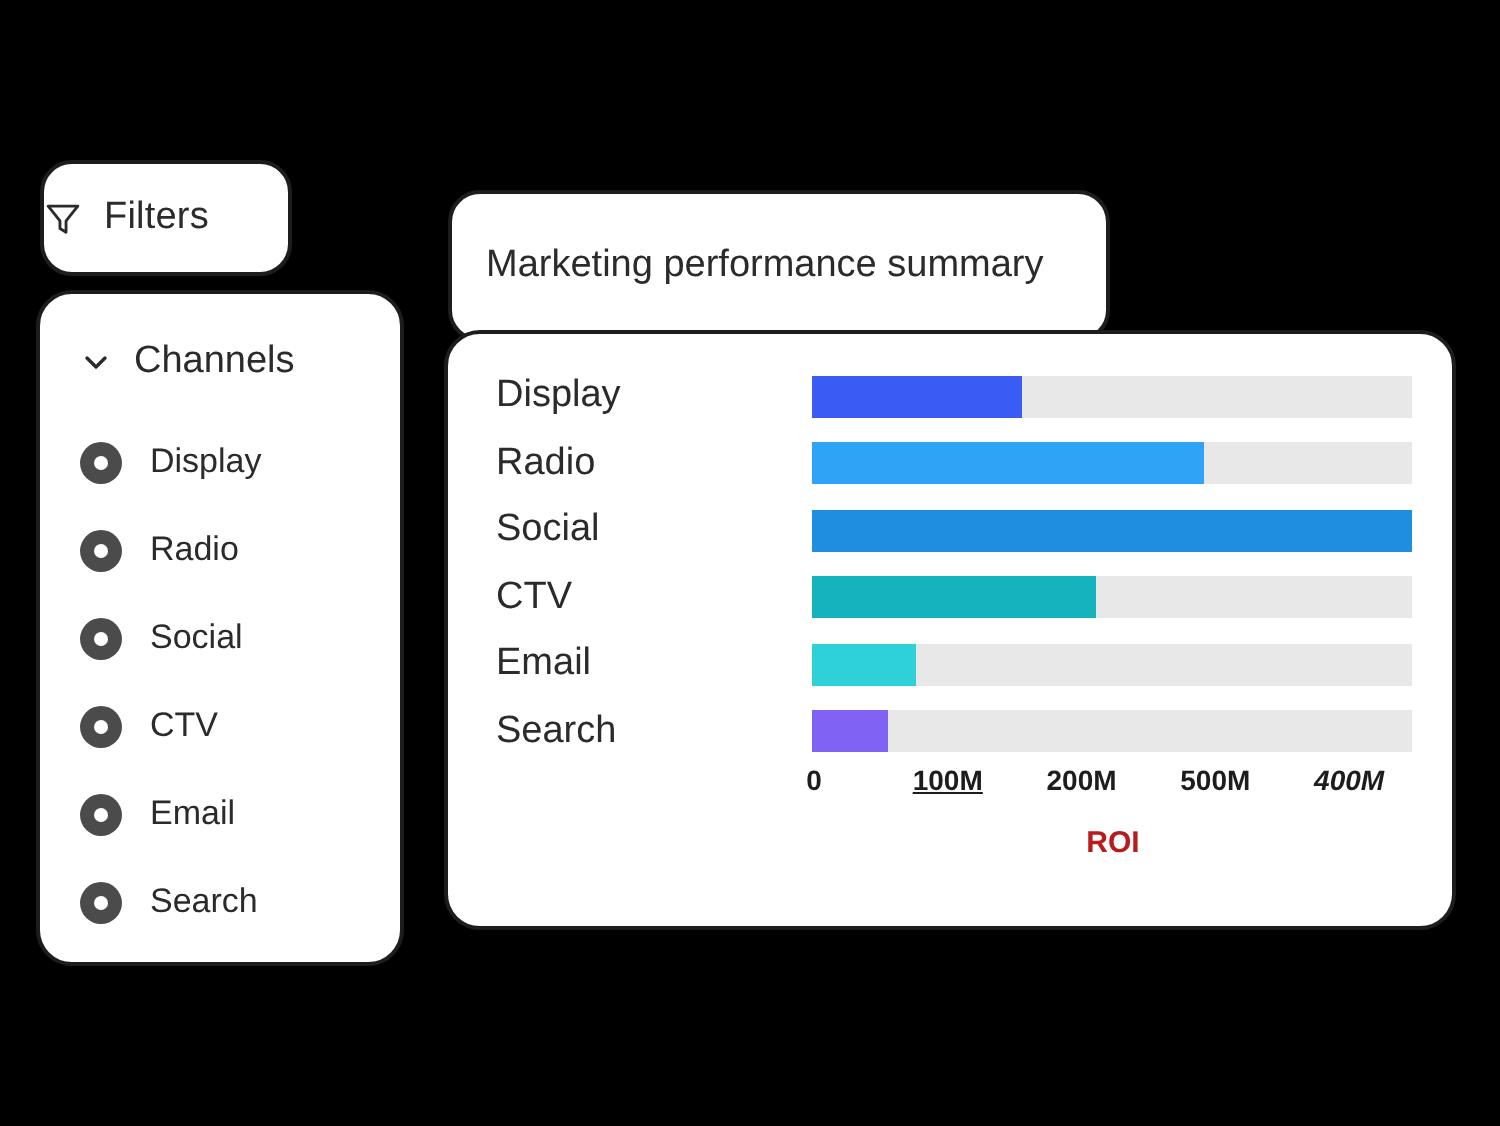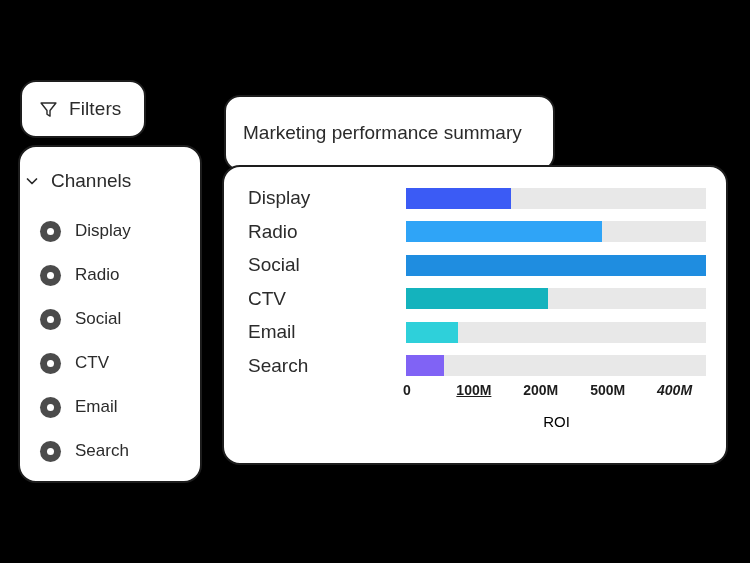--- a/index.html
+++ b/index.html
@@ -22,21 +22,20 @@
     left: 20px;
     top: 80px;
     width: 126px;
     height: 58px;
     background: #ffffff;
     border: 2.5px solid #1d1d1d;
     border-radius: 16px;
     display: flex;
     align-items: center;
     gap: 11px;
-    padding-left: 17px;
     cursor: pointer;
   }
   #filters-button .label {
     font-size: 19px;
     color: #2b2b2b;
     letter-spacing: .1px;
   }
   .funnel-icon { width: 19px; height: 19px; display: block; flex: none; }
 
   
@@ -49,21 +48,21 @@
     background: #ffffff;
     border: 2.5px solid #1d1d1d;
     border-radius: 18px;
     padding: 18px 0 0 0;
     overflow: hidden;
   }
   .panel-header {
     display: flex;
     align-items: center;
     gap: 11px;
-    padding-left: 4px;
+    padding-left: 20px;
     height: 32px;
     cursor: pointer;
   }
   .panel-header .title {
     font-size: 19px;
     color: #2b2b2b;
   }
   .chevron-icon { width: 16px; height: 16px; display: block; flex: none; }
 
   .channel-list { margin-top: 12px; }
@@ -178,22 +177,22 @@
     color: #1d1d1d;
     white-space: nowrap;
   }
   #axis-title {
     position: absolute;
     left: 183px;
     right: 20px;
     top: 246px;
     text-align: center;
     font-size: 15px;
-    font-weight: normal;
-    color: #000000;
+    font-weight: bold;
+    color: #b91c1c;
   }
 </style>
 </head>
 <body>
 
 <div id="filters-button">
   <span class="funnel-icon">
     <svg viewBox="0 0 20 20" width="19" height="19" fill="none" stroke="#2b2b2b" stroke-width="1.5" stroke-linejoin="round" stroke-linecap="round">
       <path d="M2.2 3.2h15.6L11.6 11v6.0l-3.2-2.0V11z"></path>
     </svg>

